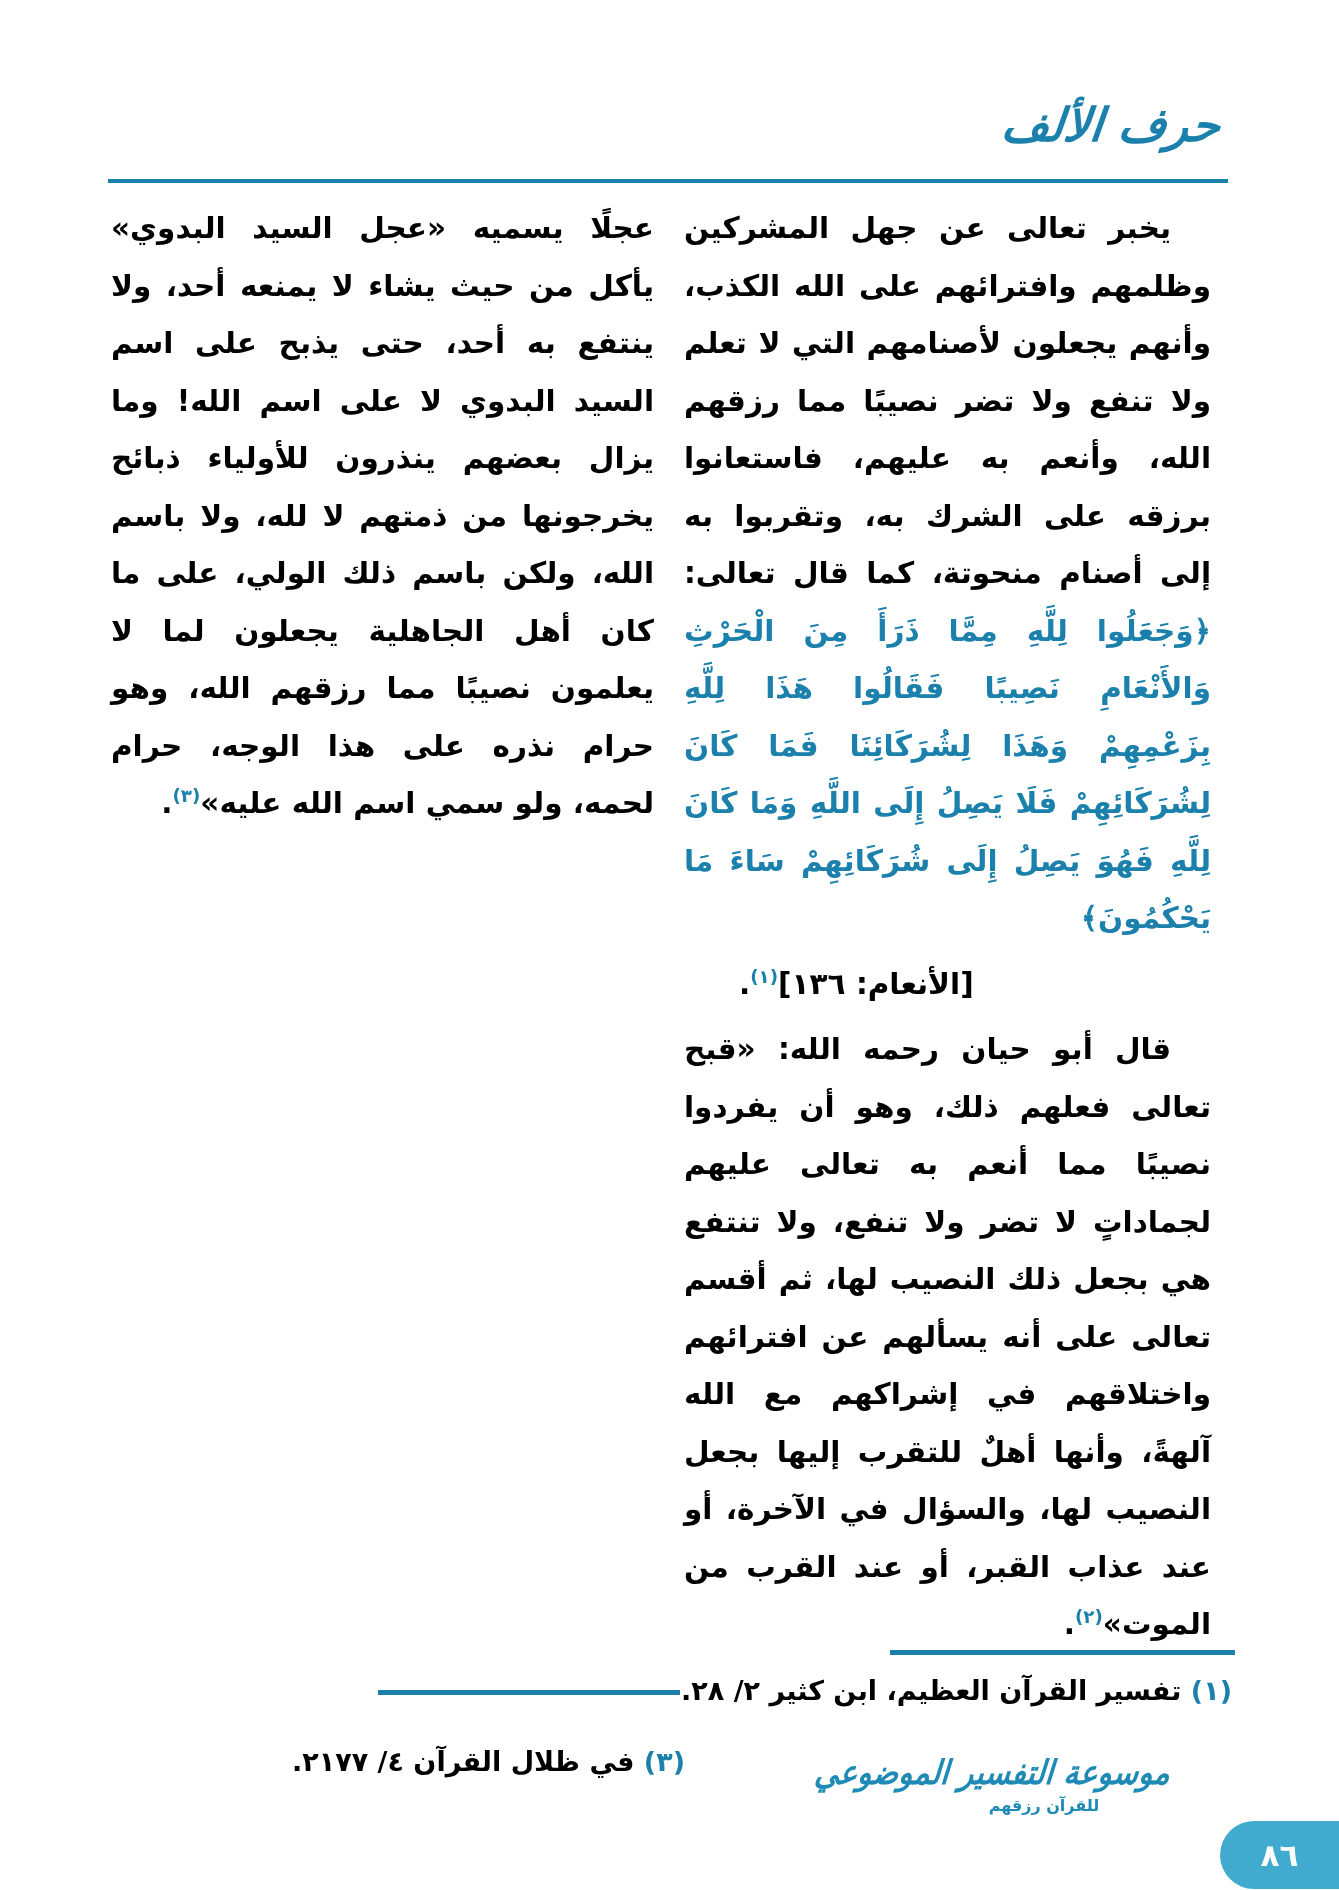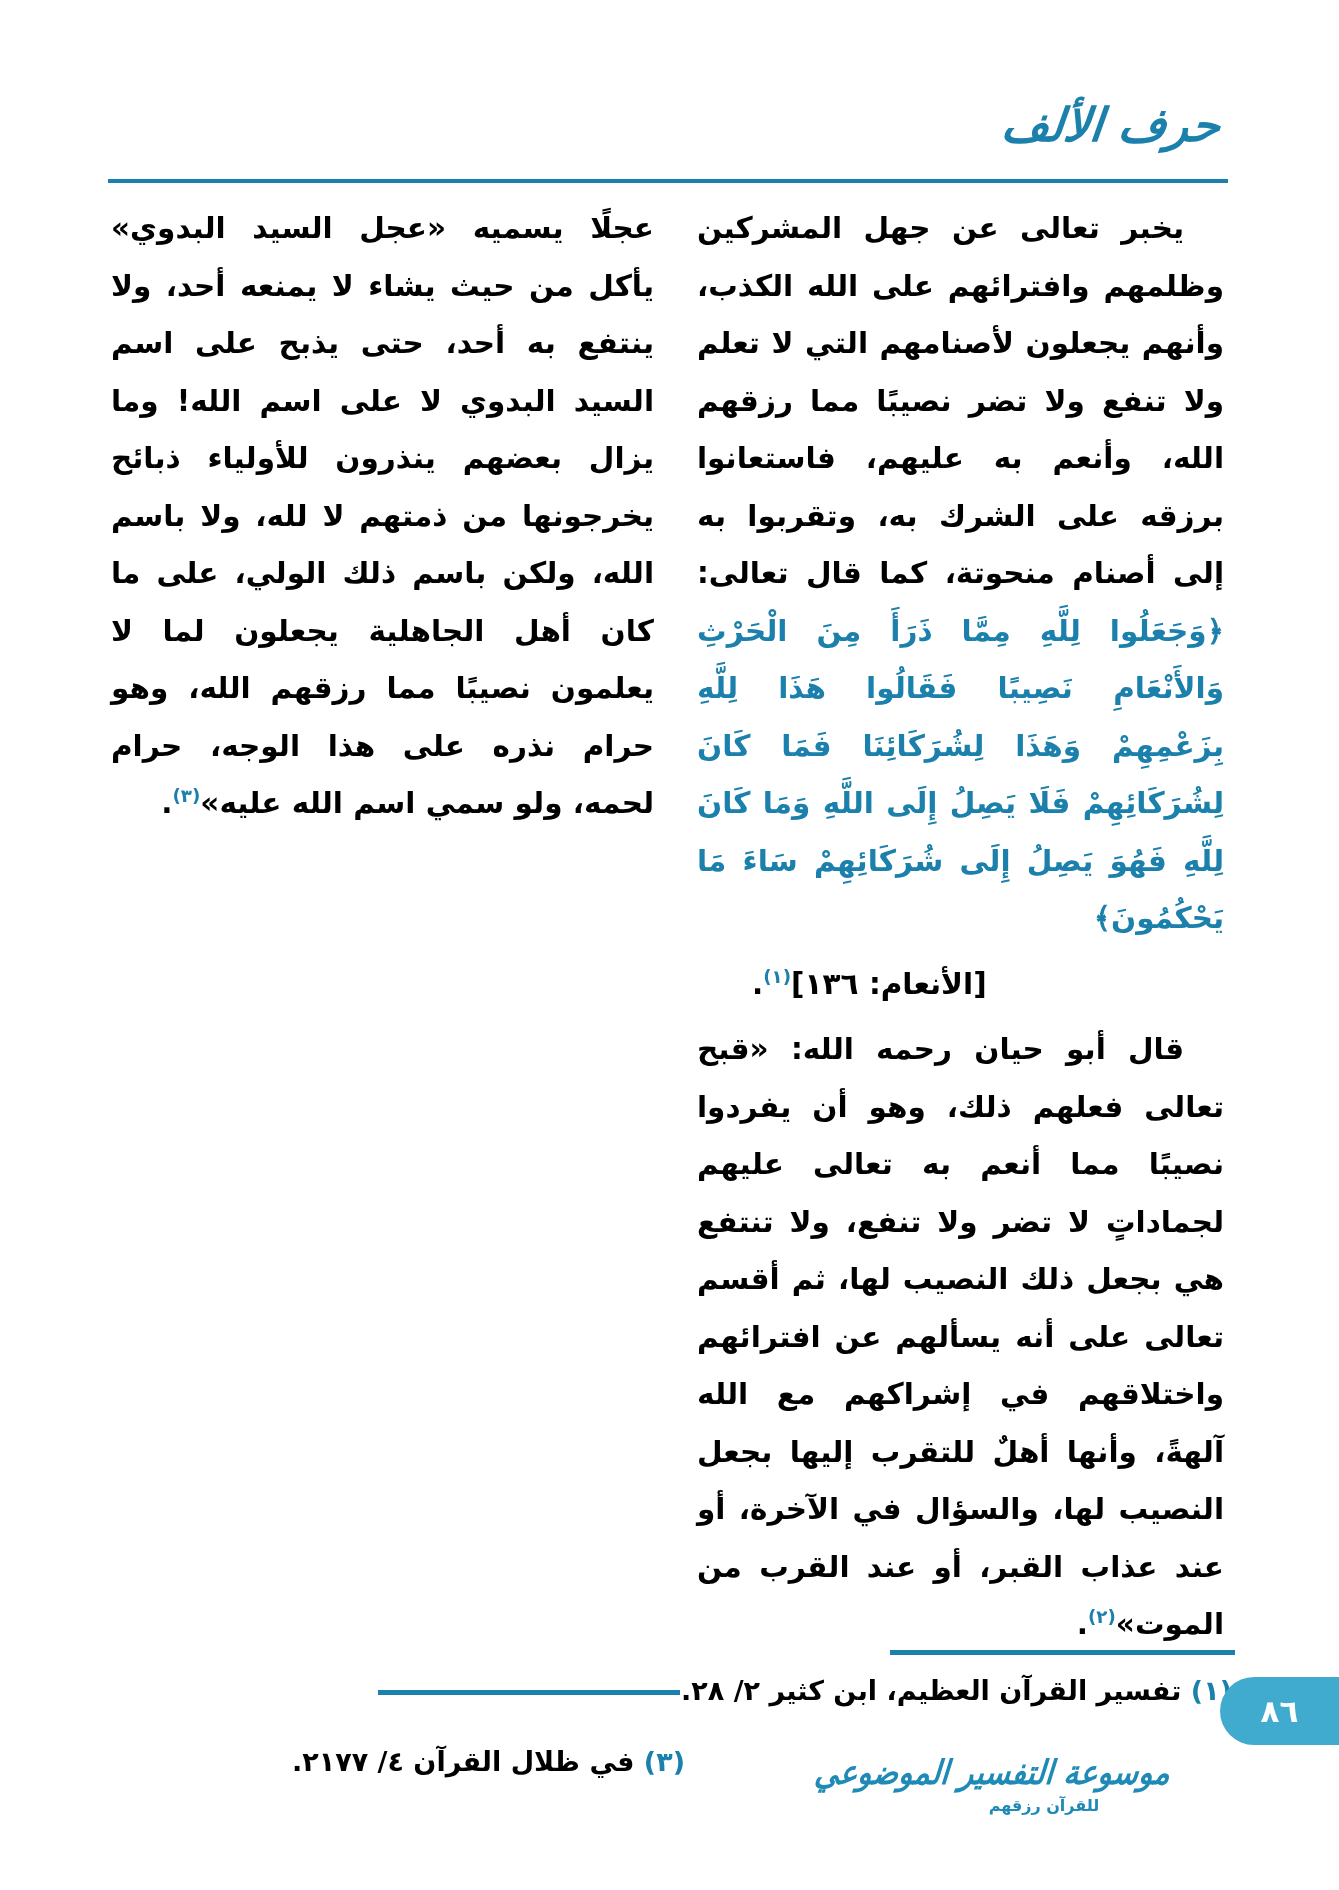--- a/index.html
+++ b/index.html
@@ -26,21 +26,21 @@
     position:absolute;top:179px;left:108px;
     width:1120px;height:4px;background:#1b80ab;
   }
   
   .col{
     position:absolute;top:192px;
     font-size:29.5px;font-weight:bold;
     line-height:57.5px;
     text-align:justify;text-justify:inter-word;
   }
-  .col-right{right:107px;width:543px;}
+  .col-right{right:120px;width:543px;}
   .col-left{left:103px;width:559px;}
   .para{margin:8px;}
   .indent{text-indent:40px;}
   .verse{color:#1b80ab;}
   .ref-line{
     padding-left:55px;
     text-align:left;
     text-align-last:left;
   }
   .fn-sup{
@@ -72,21 +72,21 @@
     font-size:30px;font-weight:bold;font-style:italic;
     transform:skewX(-5deg) scaleY(1.12);
     line-height:34px;
     white-space:nowrap;
   }
   .logo-subtitle{
     font-size:16px;font-weight:bold;
     margin-top:6px;
   }
   .page-badge{
-    position:absolute;top:1677px;right:0;
+    position:absolute;top:1821px;right:0;
     width:119px;height:68px;
     background:#41aacf;
     border-radius:34px 0 0 34px;
     display:flex;align-items:center;justify-content:center;
     color:#ffffff;font-size:31px;font-weight:bold;
     letter-spacing:6px;
   }
 </style>
 </head>
 <body>

